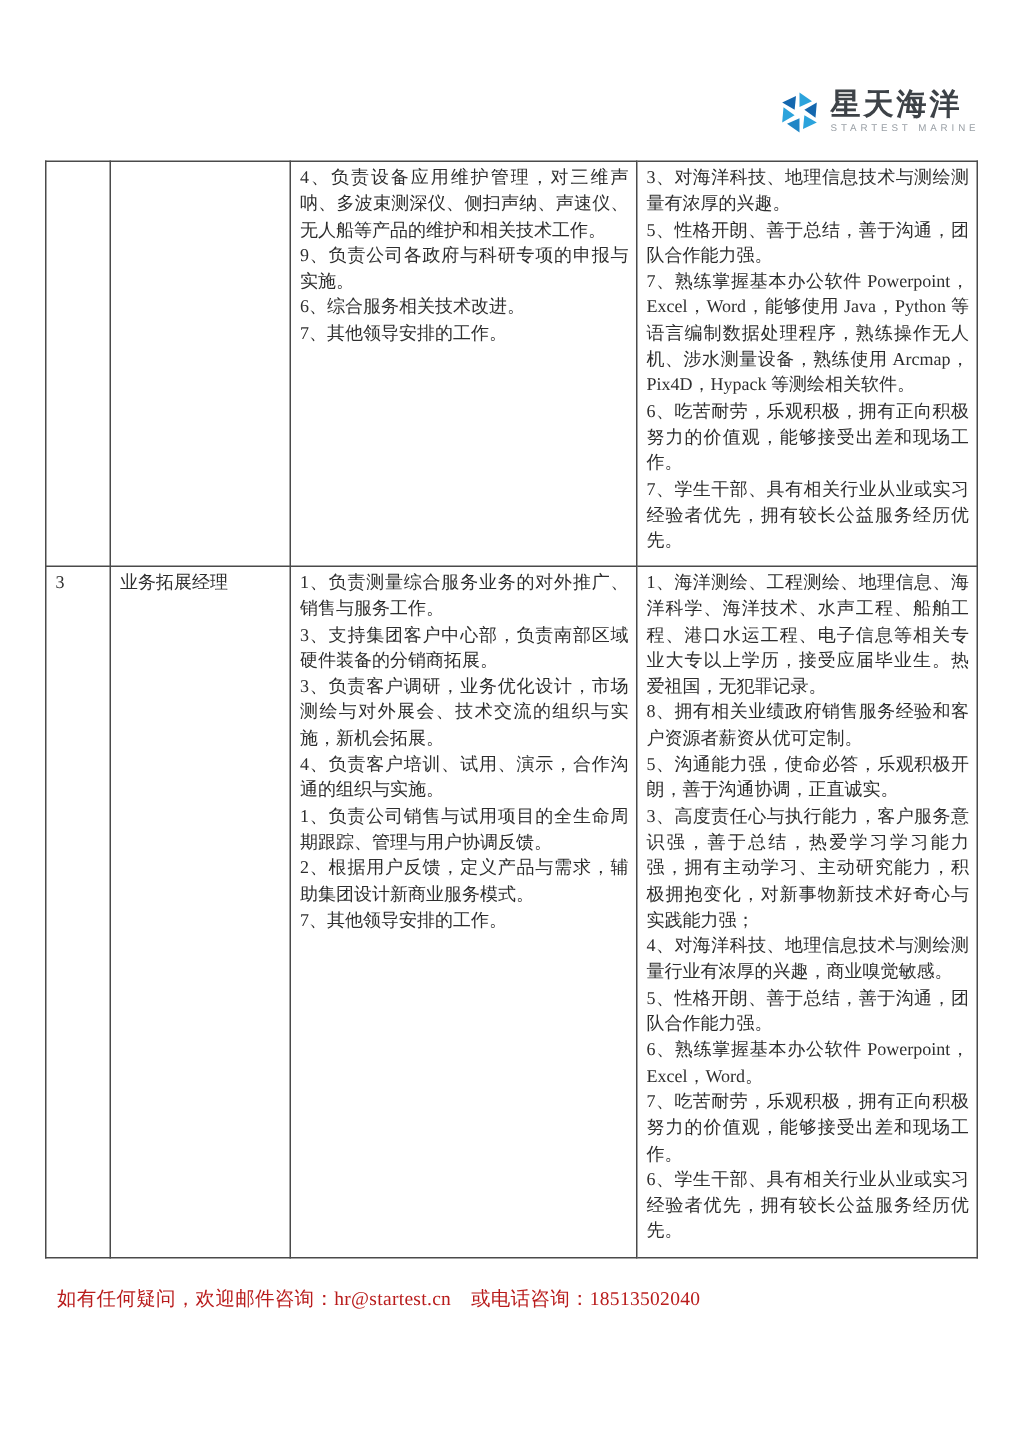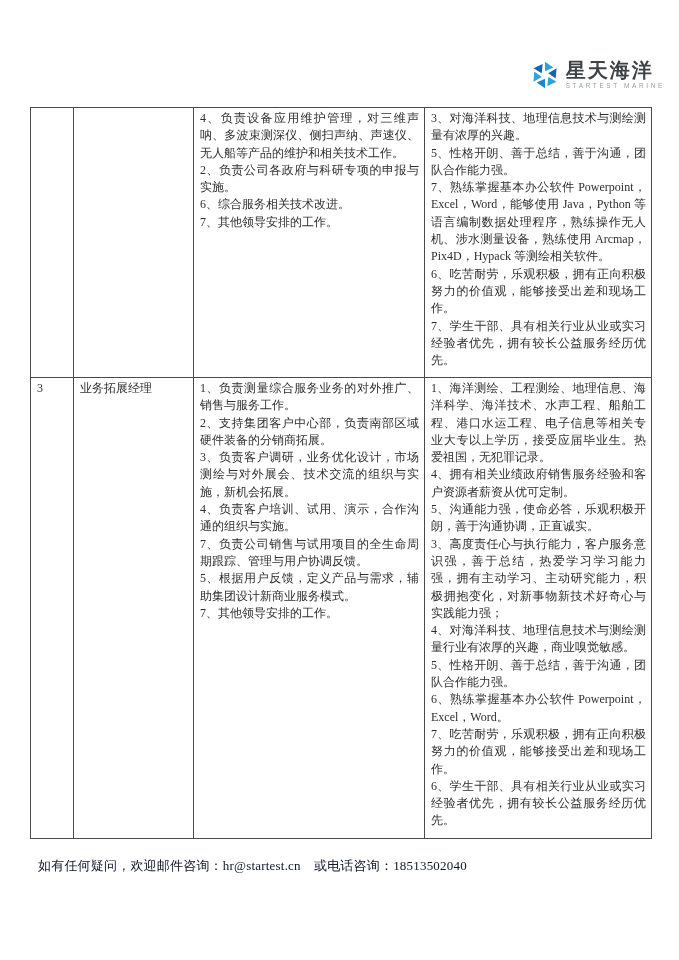--- a/index.html
+++ b/index.html
@@ -2,21 +2,21 @@
 <html><head>
 <meta charset="utf-8">
 <style>
   html,body{margin:0;padding:0;}
   body{
     width:679px;height:960px;background:#ffffff;position:relative;
     font-family:"Liberation Serif","DejaVu Serif",serif;
     color:#333;overflow:hidden;
   }
   
-  .logo{position:absolute;top:60px;right:14px;display:flex;align-items:center;gap:6px;}
+  .logo{position:absolute;top:60px;right:26px;display:flex;align-items:center;gap:6px;}
   .logo-icon{width:30px;height:30px;display:block;}
   .logo-text{display:flex;flex-direction:column;line-height:1;}
   .logo-cn{
     font-family:"Liberation Sans","DejaVu Sans",sans-serif;
     font-size:20px;font-weight:bold;color:#3d4247;letter-spacing:2px;
   }
   .logo-en{
     font-family:"Liberation Sans","DejaVu Sans",sans-serif;
     font-size:6.5px;color:#9aa0a6;letter-spacing:2.6px;margin-top:3px;
   }
@@ -31,21 +31,21 @@
     padding:2px 5px 2px 6px;color:#2e2e2e;
     overflow:hidden;
   }
   td.col-index{padding-left:5px;text-align:left;}
   tr.row-cont{height:270px;margin-top:32px;}
   tr.row-main{height:461px;}
   .para{margin:0;}
   
   .contact{
     position:absolute;left:38px;top:857px;
-    font-size:13px;color:#0f172a;letter-spacing:0.2px;
+    font-size:13px;color:#b91c1c;letter-spacing:0.2px;
   }
 </style>
 </head>
 <body>
 
 <div class="page">
 
   <header class="logo">
     <svg class="logo-icon" viewBox="0 0 36 36" xmlns="http://www.w3.org/2000/svg">
       <g>
@@ -69,47 +69,47 @@
       <col style="width:120px">
       <col style="width:231px">
       <col style="width:227px">
     </colgroup>
     <tbody>
       <tr class="row-cont">
         <td class="col-index"></td>
         <td class="col-title"></td>
         <td class="col-duties">
             <div class="para">4、负责设备应用维护管理，对三维声呐、多波束测深仪、侧扫声纳、声速仪、无人船等产品的维护和相关技术工作。</div>
-            <div class="para">2、负责公司各政府与科研专项的申报与实施。</div>
+            <div class="para">9、负责公司各政府与科研专项的申报与实施。</div>
             <div class="para">6、综合服务相关技术改进。</div>
             <div class="para">7、其他领导安排的工作。</div>
           </td>
         <td class="col-reqs">
             <div class="para">3、对海洋科技、地理信息技术与测绘测量有浓厚的兴趣。</div>
             <div class="para">5、性格开朗、善于总结，善于沟通，团队合作能力强。</div>
             <div class="para">7、熟练掌握基本办公软件 Powerpoint，Excel，Word，能够使用 Java，Python 等语言编制数据处理程序，熟练操作无人机、涉水测量设备，熟练使用 Arcmap，Pix4D，Hypack 等测绘相关软件。</div>
             <div class="para">6、吃苦耐劳，乐观积极，拥有正向积极努力的价值观，能够接受出差和现场工作。</div>
             <div class="para">7、学生干部、具有相关行业从业或实习经验者优先，拥有较长公益服务经历优先。</div>
           </td>
       </tr>
       <tr class="row-main">
         <td class="col-index">3</td>
         <td class="col-title">业务拓展经理</td>
         <td class="col-duties">
             <div class="para">1、负责测量综合服务业务的对外推广、销售与服务工作。</div>
-            <div class="para">2、支持集团客户中心部，负责南部区域硬件装备的分销商拓展。</div>
+            <div class="para">3、支持集团客户中心部，负责南部区域硬件装备的分销商拓展。</div>
             <div class="para">3、负责客户调研，业务优化设计，市场测绘与对外展会、技术交流的组织与实施，新机会拓展。</div>
             <div class="para">4、负责客户培训、试用、演示，合作沟通的组织与实施。</div>
-            <div class="para">7、负责公司销售与试用项目的全生命周期跟踪、管理与用户协调反馈。</div>
-            <div class="para">5、根据用户反馈，定义产品与需求，辅助集团设计新商业服务模式。</div>
+            <div class="para">1、负责公司销售与试用项目的全生命周期跟踪、管理与用户协调反馈。</div>
+            <div class="para">2、根据用户反馈，定义产品与需求，辅助集团设计新商业服务模式。</div>
             <div class="para">7、其他领导安排的工作。</div>
           </td>
         <td class="col-reqs">
             <div class="para">1、海洋测绘、工程测绘、地理信息、海洋科学、海洋技术、水声工程、船舶工程、港口水运工程、电子信息等相关专业大专以上学历，接受应届毕业生。热爱祖国，无犯罪记录。</div>
-            <div class="para">4、拥有相关业绩政府销售服务经验和客户资源者薪资从优可定制。</div>
+            <div class="para">8、拥有相关业绩政府销售服务经验和客户资源者薪资从优可定制。</div>
             <div class="para">5、沟通能力强，使命必答，乐观积极开朗，善于沟通协调，正直诚实。</div>
             <div class="para">3、高度责任心与执行能力，客户服务意识强，善于总结，热爱学习学习能力强，拥有主动学习、主动研究能力，积极拥抱变化，对新事物新技术好奇心与实践能力强；</div>
             <div class="para">4、对海洋科技、地理信息技术与测绘测量行业有浓厚的兴趣，商业嗅觉敏感。</div>
             <div class="para">5、性格开朗、善于总结，善于沟通，团队合作能力强。</div>
             <div class="para">6、熟练掌握基本办公软件 Powerpoint，Excel，Word。</div>
             <div class="para">7、吃苦耐劳，乐观积极，拥有正向积极努力的价值观，能够接受出差和现场工作。</div>
             <div class="para">6、学生干部、具有相关行业从业或实习经验者优先，拥有较长公益服务经历优先。</div>
           </td>
       </tr>
     </tbody>

